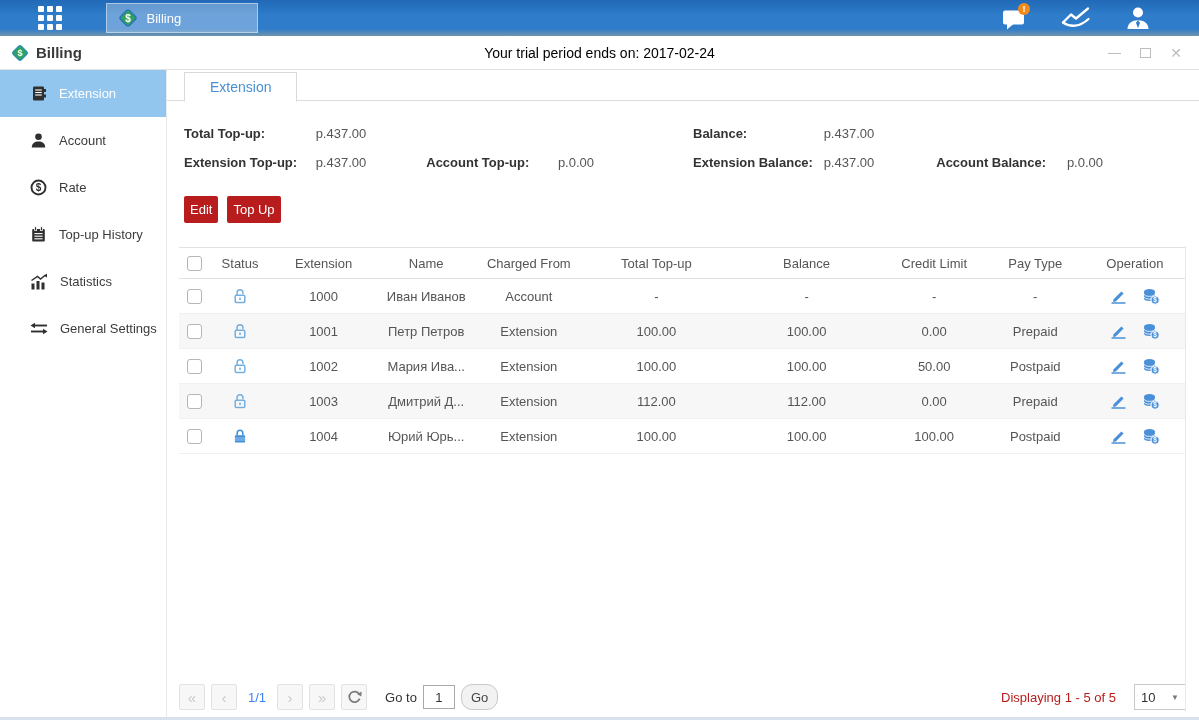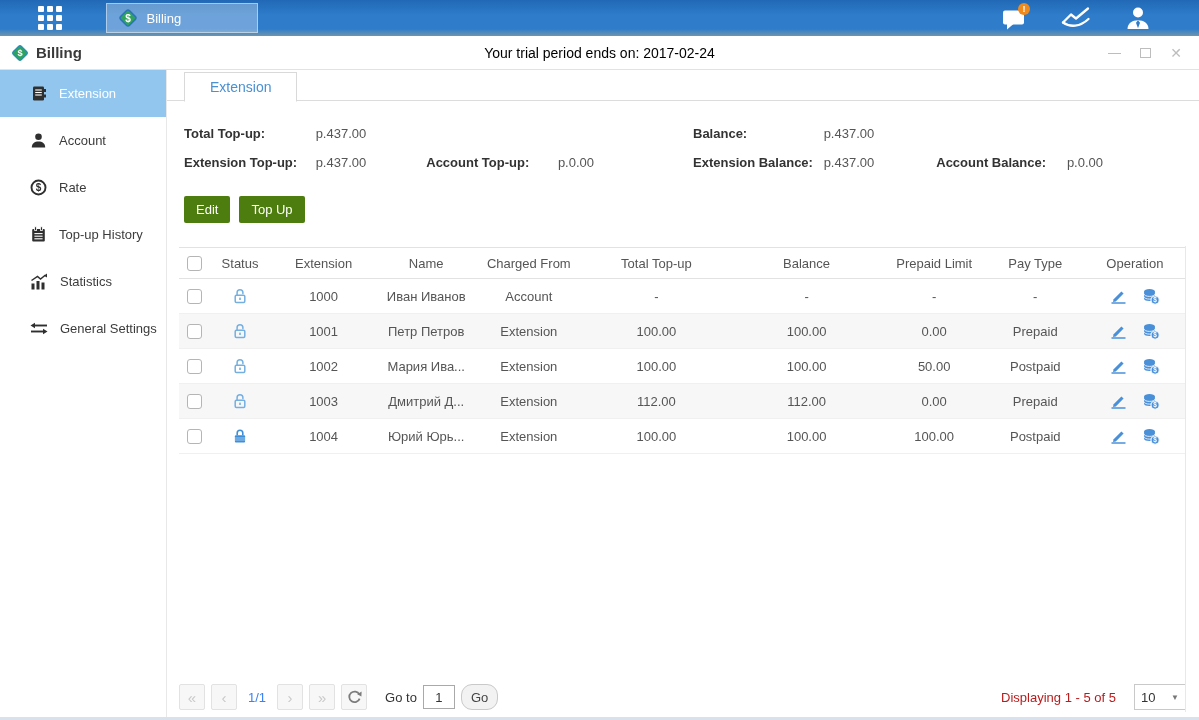--- a/index.html
+++ b/index.html
@@ -53,22 +53,22 @@
 
   .summary { margin:25px 0 0 17px; display:flex; font-size:13px; }
   .sum-col-left { width:509px; }
   .sum-row { margin-bottom:14px; white-space:nowrap; }
   .sum-label { display:inline-block; width:128px; font-weight:bold; color:#333; }
   .sum-value { display:inline-block; width:107px; color:#555; }
   .sum-col-right .sum-label { width:127px; }
   .sum-col-right .sum-value { width:109px; }
 
   .btnrow { margin:12px 0 0 17px; display:flex; gap:9px; }
-  .btn { background:#4d7c0f; color:#fff; border:none; border-radius:2px; height:27px;
-    padding:0 12px; font-size:13px; font-family:inherit; cursor:pointer; }
+  .btn { background:#b91c1c; color:#fff; border:none; border-radius:2px; height:27px;
+    padding:0 6px; font-size:13px; font-family:inherit; cursor:pointer; }
 
   .table-wrap { margin:24px 13px 0 12px; }
   table { width:100%; border-collapse:collapse; font-size:13px; color:#555; table-layout:fixed; }
   thead th { height:31px; font-weight:normal; color:#555; text-align:center;
     border-top:1px solid #e2e2e2; border-bottom:1px solid #e2e2e2; }
   tbody td { height:35px; text-align:center; border-bottom:1px solid #f0f0f0;
     overflow:hidden; white-space:nowrap; }
   tbody tr:nth-child(even) { background:#f7f7f7; }
   .cbx { display:inline-block; width:15px; height:15px; border:1px solid #b5b5b5;
     border-radius:3px; background:#fff; vertical-align:middle; cursor:pointer; }
@@ -273,21 +273,21 @@
           </colgroup>
           <thead>
             <tr>
               <th><span class="cbx"></span></th>
               <th>Status</th>
               <th>Extension</th>
               <th>Name</th>
               <th>Charged From</th>
               <th>Total Top-up</th>
               <th>Balance</th>
-              <th>Prepaid Limit</th>
+              <th>Credit Limit</th>
               <th>Pay Type</th>
               <th>Operation</th>
             </tr>
           </thead>
           <tbody>
               <tr>
                 <td><span class="cbx"></span></td>
                 <td><svg width="16" height="17" viewBox="0 0 16 17">
                     <path d="M5.1 7.2 V4.6 a2.9 2.9 0 0 1 5.8 0 V5.6" fill="none" stroke="#74afe0" stroke-width="1.5" stroke-linecap="round"></path>
                     <rect x="3.2" y="7.2" width="9.6" height="7.2" rx="1.2" fill="none" stroke="#74afe0" stroke-width="1.5"></rect>

